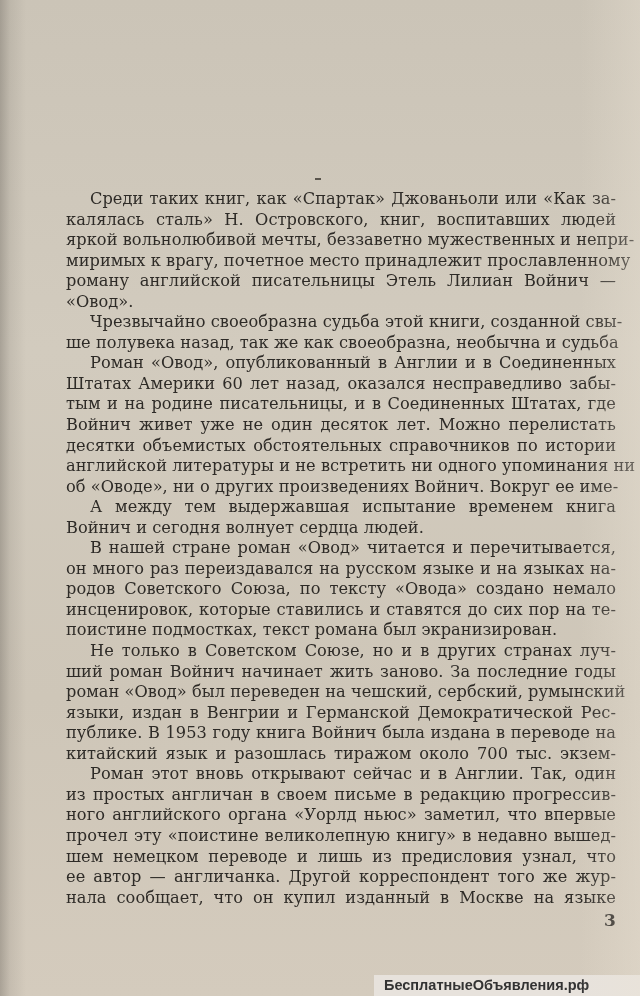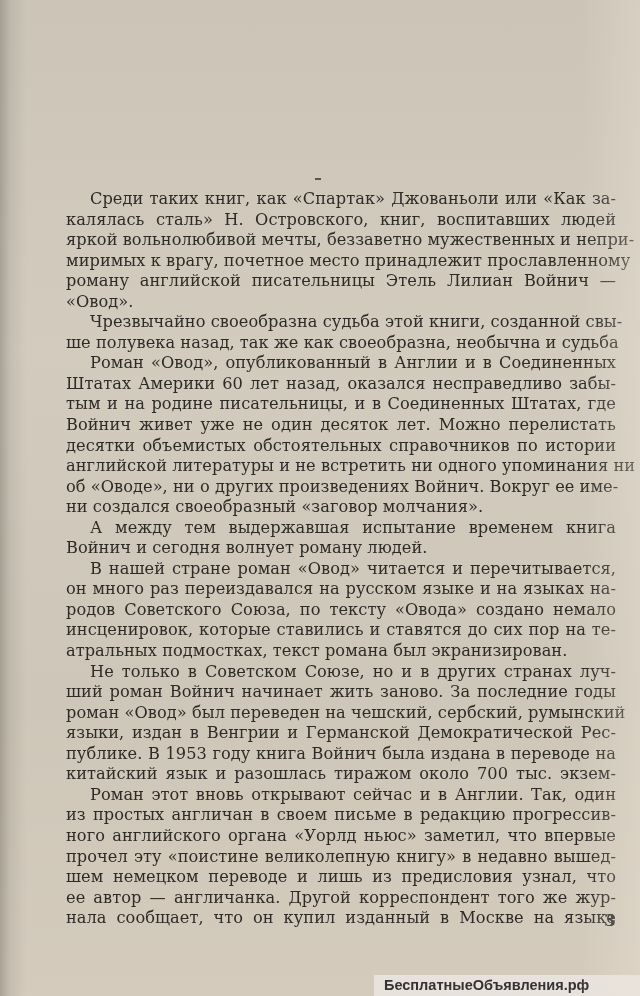--- a/index.html
+++ b/index.html
@@ -106,34 +106,33 @@
     </div>
 
     <div>
       <span class="line indent">Роман «Овод», опубликованный в Англии и в Соединенных</span>
       <span class="line">Штатах Америки 60 лет назад, оказался несправедливо забы-</span>
       <span class="line">тым и на родине писательницы, и в Соединенных Штатах, где</span>
       <span class="line">Войнич живет уже не один десяток лет. Можно перелистать</span>
       <span class="line">десятки объемистых обстоятельных справочников по истории</span>
       <span class="line">английской литературы и не встретить ни одного упоминания ни</span>
       <span class="line">об «Оводе», ни о других произведениях Войнич. Вокруг ее име-</span>
-      <span class="line last">ни создался своеобразный «заговор молчания».</span>
     </div>
 
     <div>
       <span class="line indent">А между тем выдержавшая испытание временем книга</span>
-      <span class="line last">Войнич и сегодня волнует роману людей.</span>
+      <span class="line last">Войнич и сегодня волнует сердца людей.</span>
     </div>
 
     <div>
       <span class="line indent">В нашей стране роман «Овод» читается и перечитывается,</span>
       <span class="line">он много раз переиздавался на русском языке и на языках на-</span>
       <span class="line">родов Советского Союза, по тексту «Овода» создано немало</span>
       <span class="line">инсценировок, которые ставились и ставятся до сих пор на те-</span>
-      <span class="line last">атральных подмостках, текст романа был экранизирован.</span>
+      <span class="line last">поистине подмостках, текст романа был экранизирован.</span>
     </div>
 
     <div>
       <span class="line indent">Не только в Советском Союзе, но и в других странах луч-</span>
       <span class="line">ший роман Войнич начинает жить заново. За последние годы</span>
       <span class="line">роман «Овод» был переведен на чешский, сербский, румынский</span>
       <span class="line">языки, издан в Венгрии и Германской Демократической Рес-</span>
       <span class="line">публике. В 1953 году книга Войнич была издана в переводе на</span>
       <span class="line">китайский язык и разошлась тиражом около 700 тыс. экзем-</span>
     </div>

